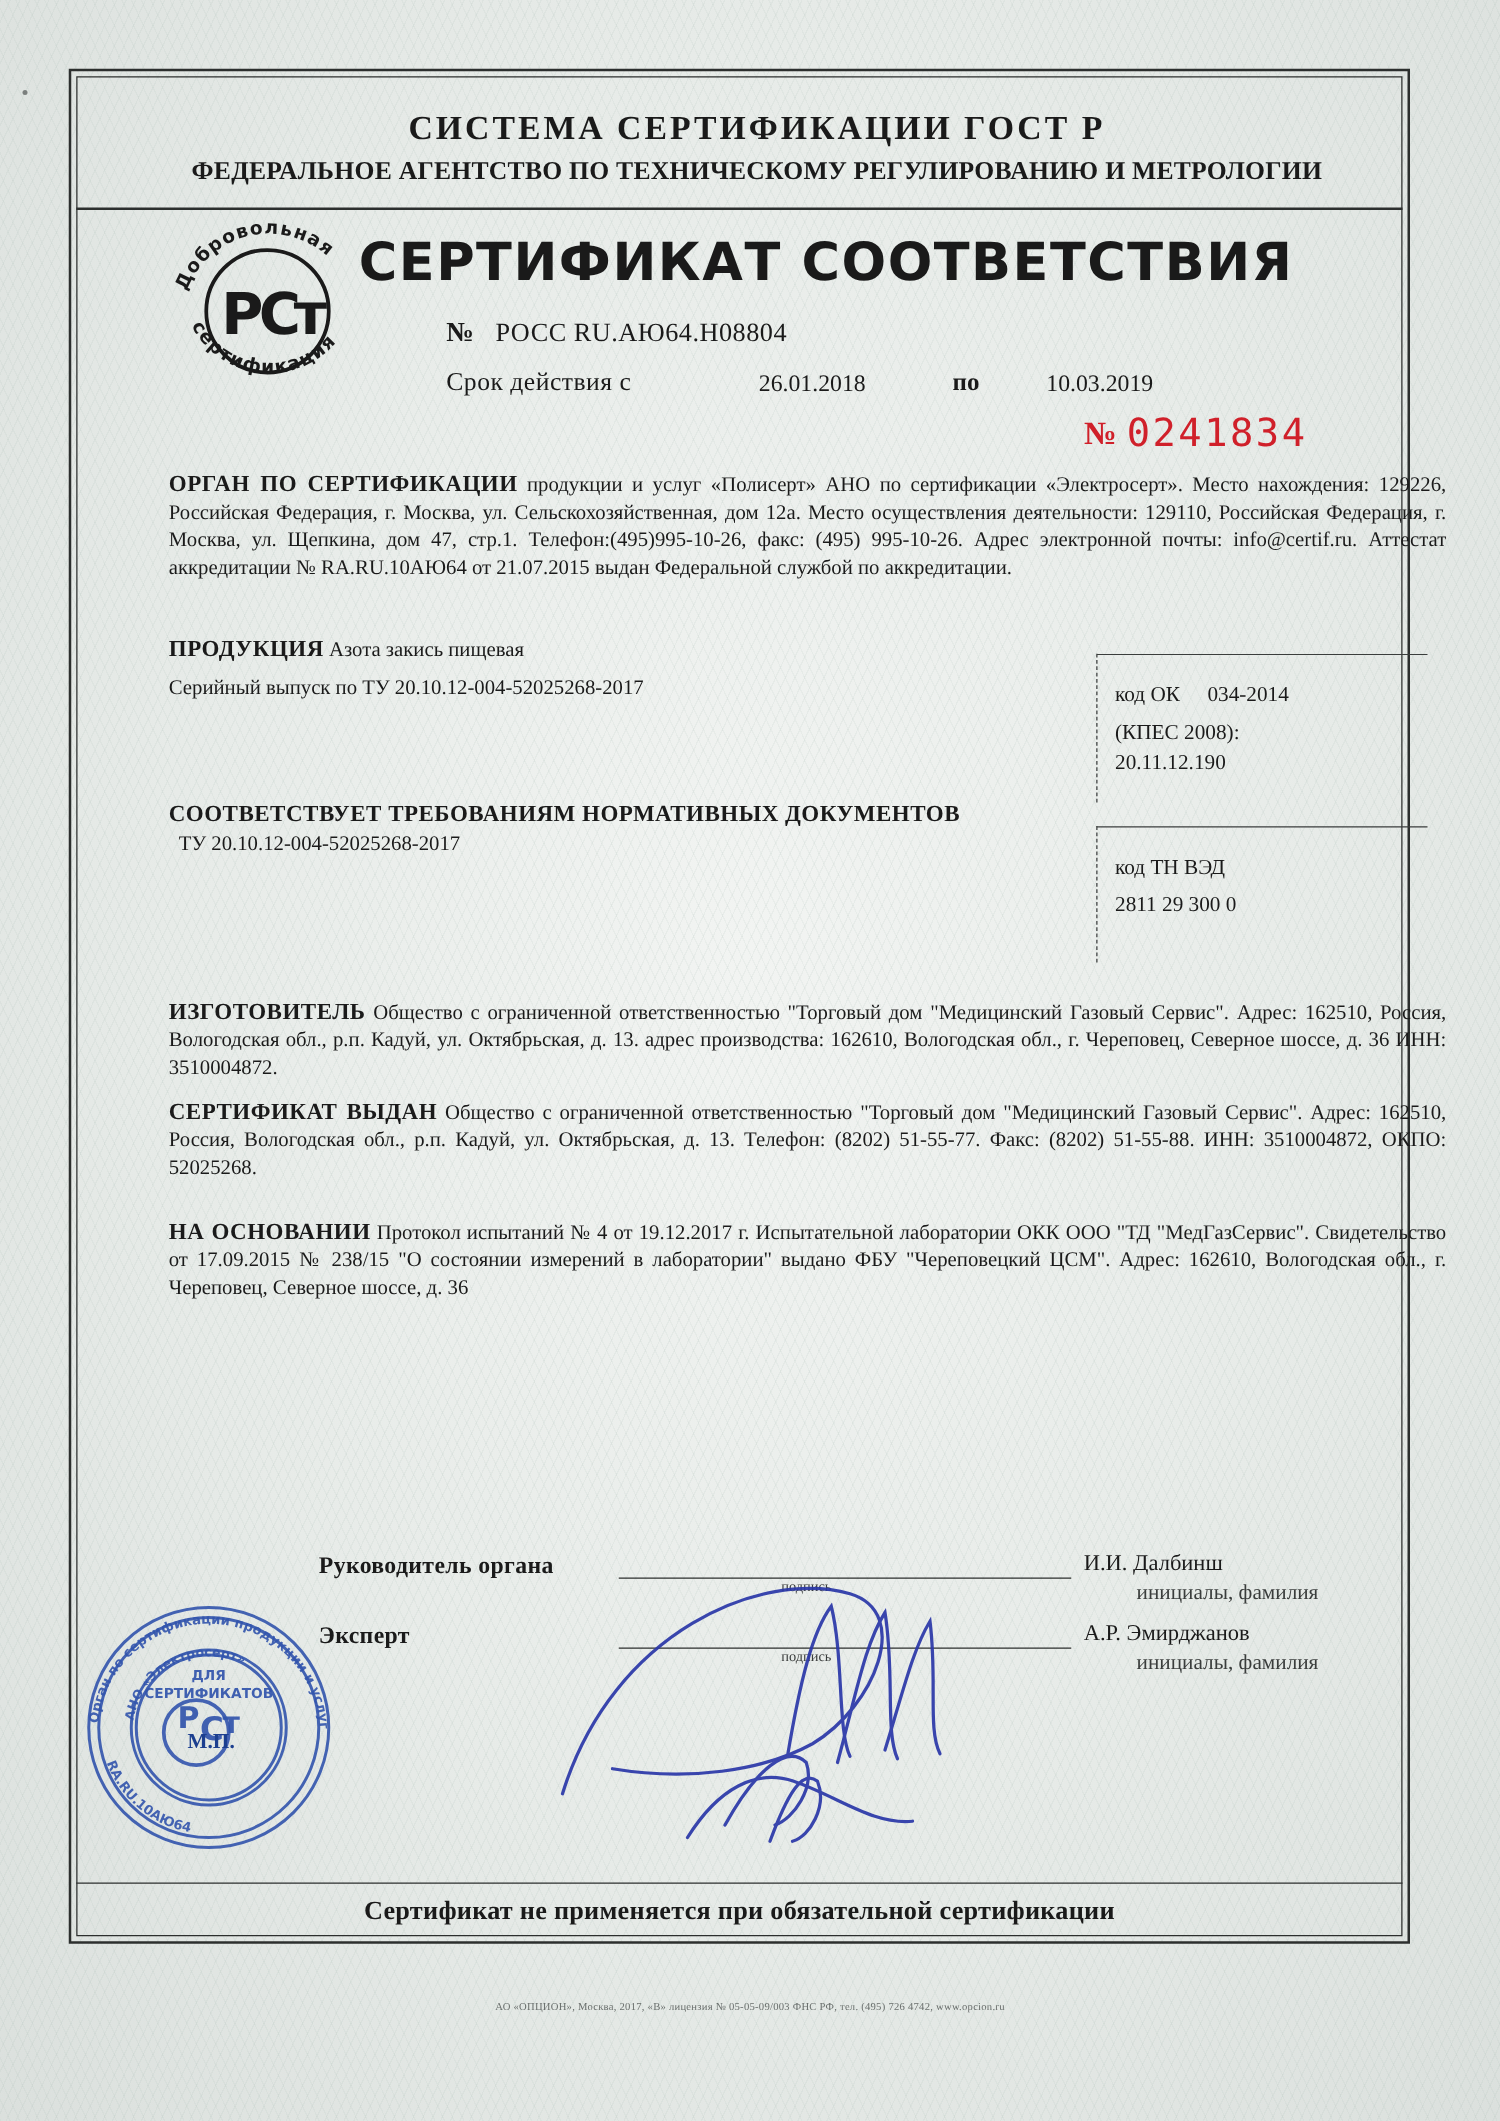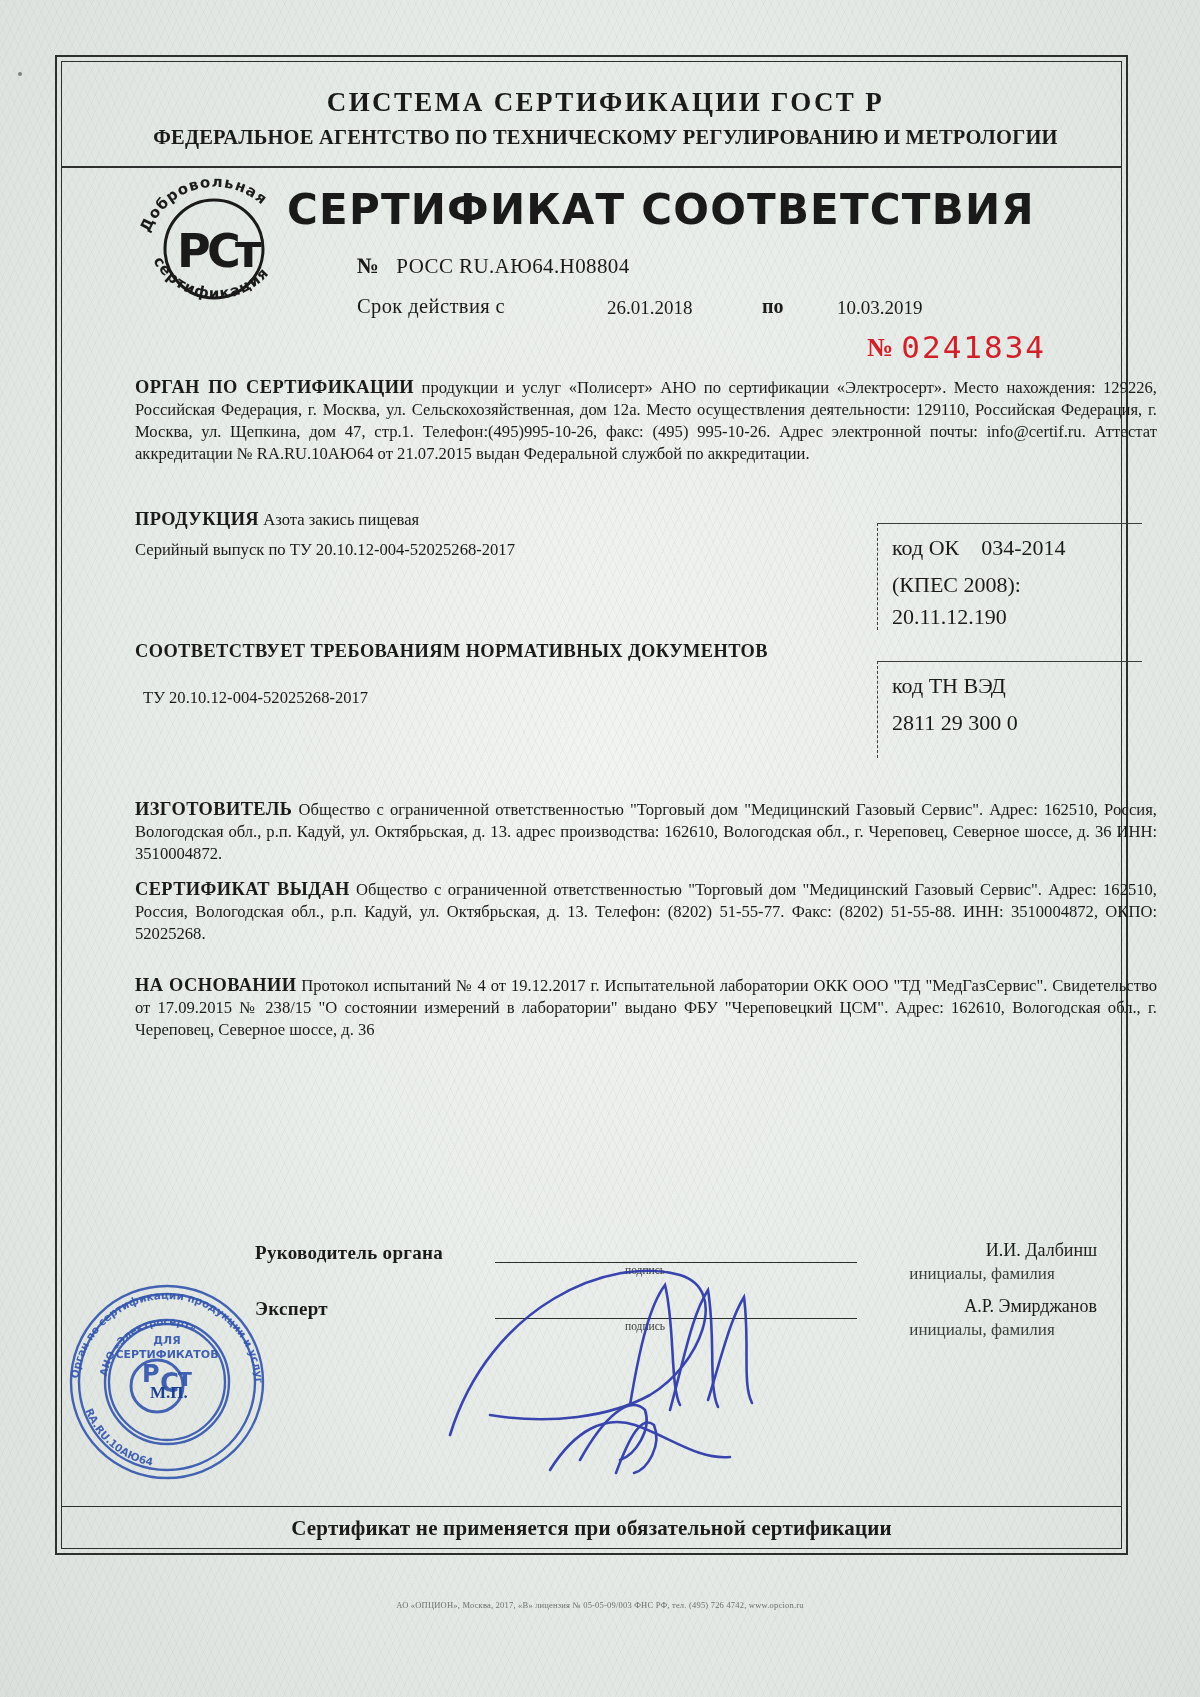--- a/index.html
+++ b/index.html
@@ -144,35 +144,35 @@
     white-space: nowrap;
   }
   .just { text-align: justify; }
 
   #sec-organ { left: 78px; top: 318px; width: 1022px; }
 
   #sec-product { left: 78px; top: 450px; width: 690px; }
   #sec-product .line2 { margin-top: 8px; }
 
   #sec-norm { left: 78px; top: 582px; width: 700px; }
-  #sec-norm .line2 { margin-top: 24px; padding-left: 8px; }
+  #sec-norm .line2 { margin-top: 1px; padding-left: 8px; }
 
   #sec-maker { left: 78px; top: 740px; width: 1022px; }
   #sec-issued { left: 78px; top: 820px; width: 1022px; }
   #sec-basis  { left: 78px; top: 916px; width: 1022px; }
   #sec-extra  { left: 78px; top: 1086px; width: 1000px; }
 
   
   .codebox {
     position: absolute;
-    font-size: 22px;
+    font-size: 17px;
     line-height: 1.45;
     border-left: 1px dashed #3a3d3c;
     border-top: 1px solid #3a3d3c;
-    padding: 8px 0 8px 14px;
+    padding: 20px 0 8px 14px;
   }
   #code-ok  { left: 820px; top: 466px; width: 250px; height: 90px; }
   #code-tn  { left: 820px; top: 604px; width: 250px; height: 80px; }
   .codebox .row2 { margin-top: 5px; }
   .codebox .v { margin-left: 22px; }
 
   
   .sig {
     position: absolute;
     left: 78px;
@@ -204,21 +204,21 @@
     left: 490px;
     top: 32px;
     font-size: 11.5px;
     color: #3a3d3c;
   }
   .sig-name {
     position: absolute;
     right: 60px;
     top: 8px;
     width: 230px;
-    text-align: right;
+    text-align: left;
     font-size: 18px;
   }
   .sig-name-sub {
     position: absolute;
     right: 60px;
     top: 32px;
     width: 230px;
     text-align: center;
     font-size: 17px;
     color: #3a3d3c;

